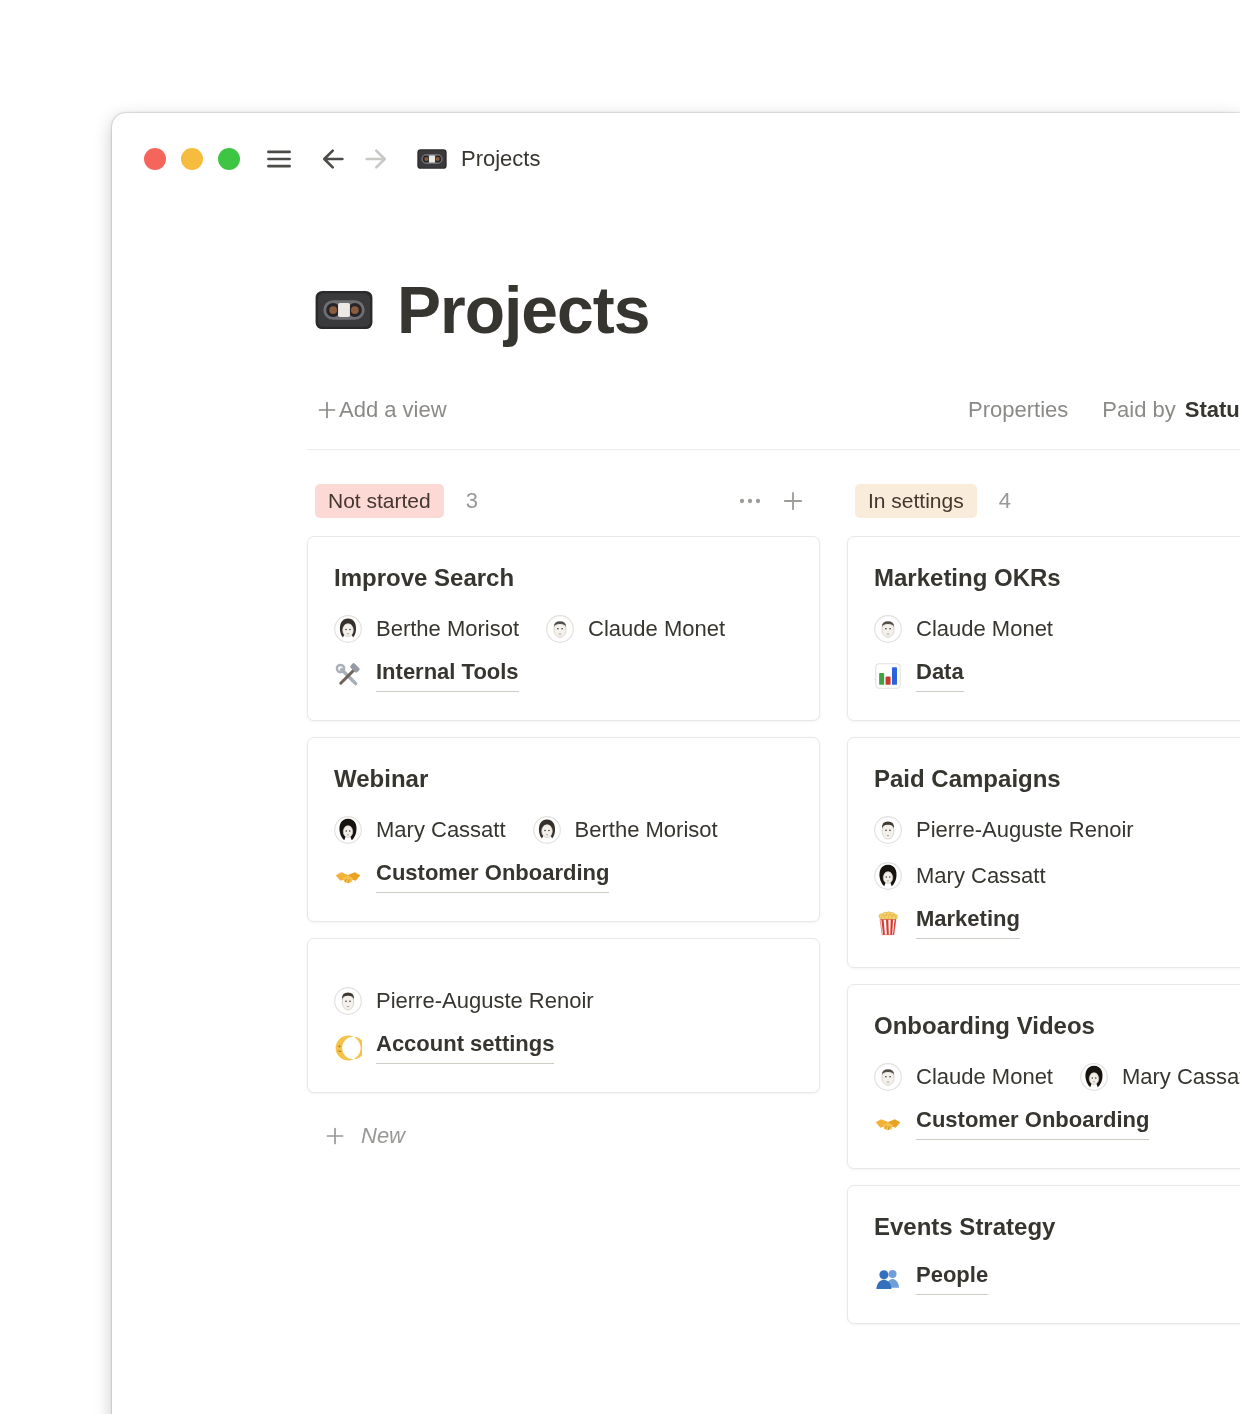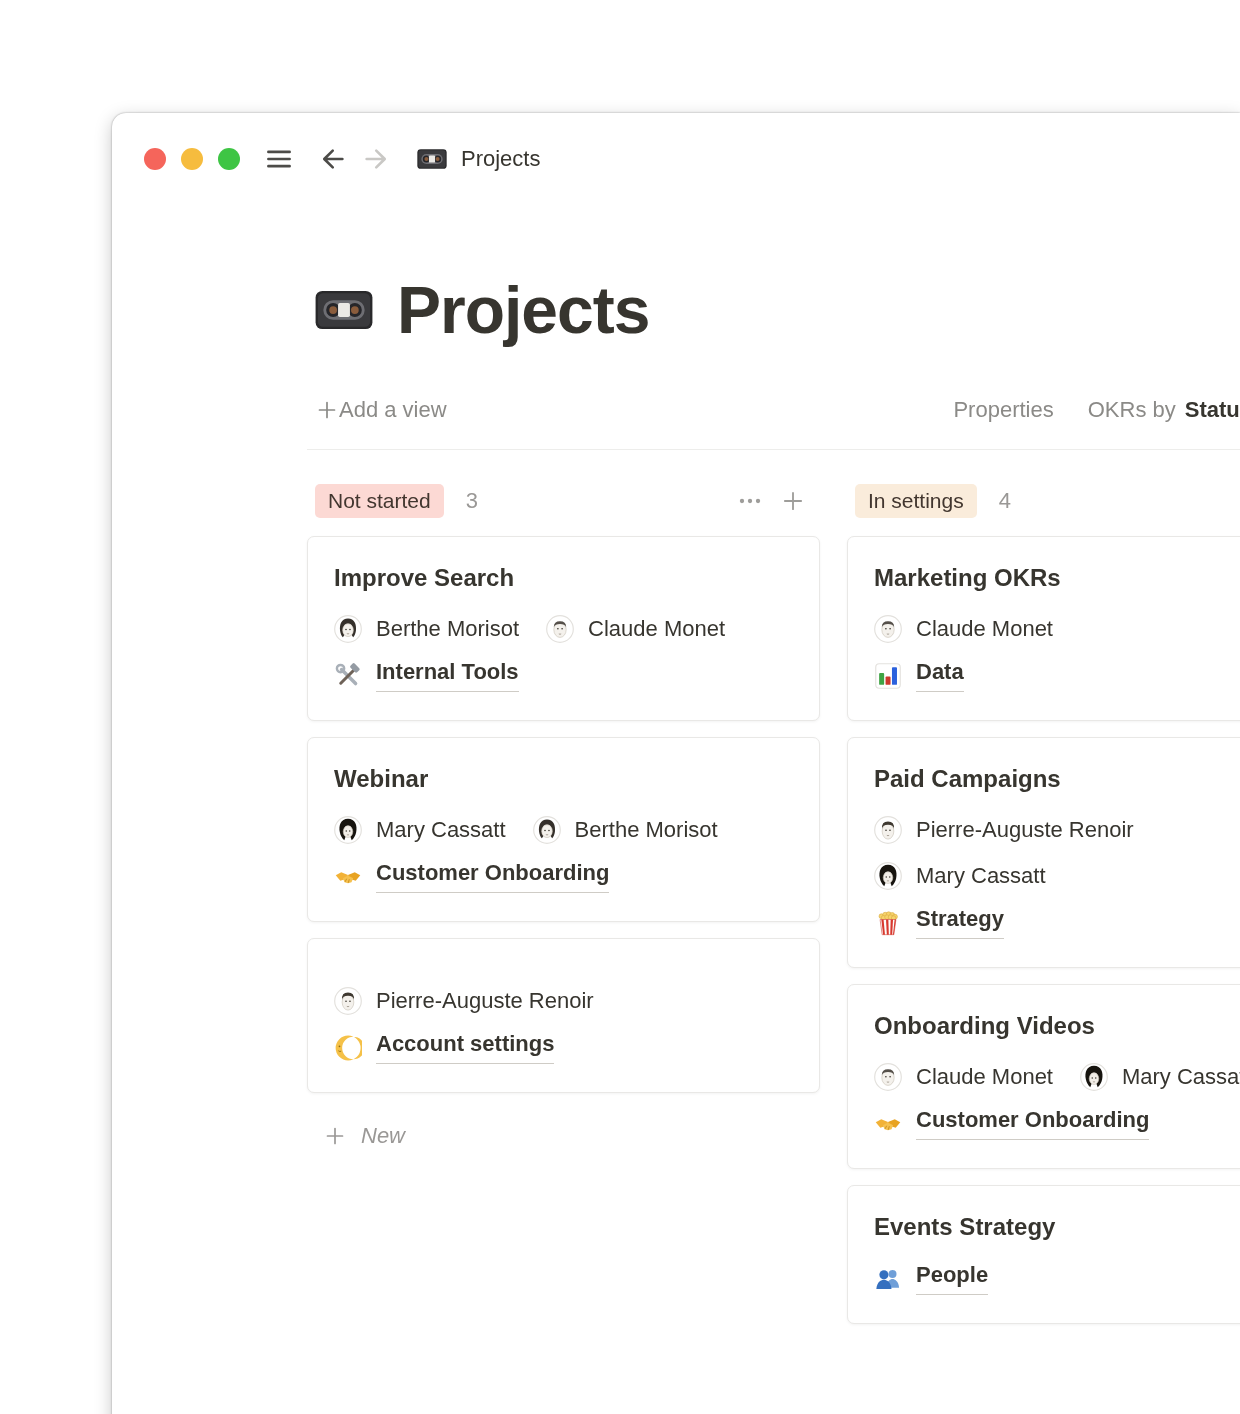--- a/index.html
+++ b/index.html
@@ -233,21 +233,21 @@
 
     <div class="view-toolbar">
       <div class="add-view">
         <svg width="24" height="24">
             <use href="#ic-plus"></use>
           </svg>
         <span>Add a view</span>
       </div>
       <div class="toolbar-right">
         <span>Properties</span>
-        <span class="groupby"><span>OKRs by</span><b>Status</b></span>
+        <span class="groupby"><span>Paid by</span><b>Status</b></span>
       </div>
     </div>
 
     <div class="divider"></div>
 
     <div class="board">
 
       <div class="column">
         <div class="col-header">
           <span class="pill pill-notstarted">Not started</span>
@@ -375,21 +375,21 @@
               <svg class="avatar">
                   <use href="#av-cassatt"></use>
                 </svg>
               <span class="pname">Mary Cassatt</span>
             </span>
           </div>
           <div class="crow">
             <svg class="licon">
                 <use href="#ic-popcorn"></use>
               </svg>
-            <a class="rel-link">Strategy</a>
+            <a class="rel-link">Marketing</a>
           </div>
         </div>
 
         <div class="card">
           <div class="card-title">Onboarding Videos</div>
           <div class="crow first">
             <span class="person">
               <svg class="avatar">
                   <use href="#av-monet"></use>
                 </svg>

